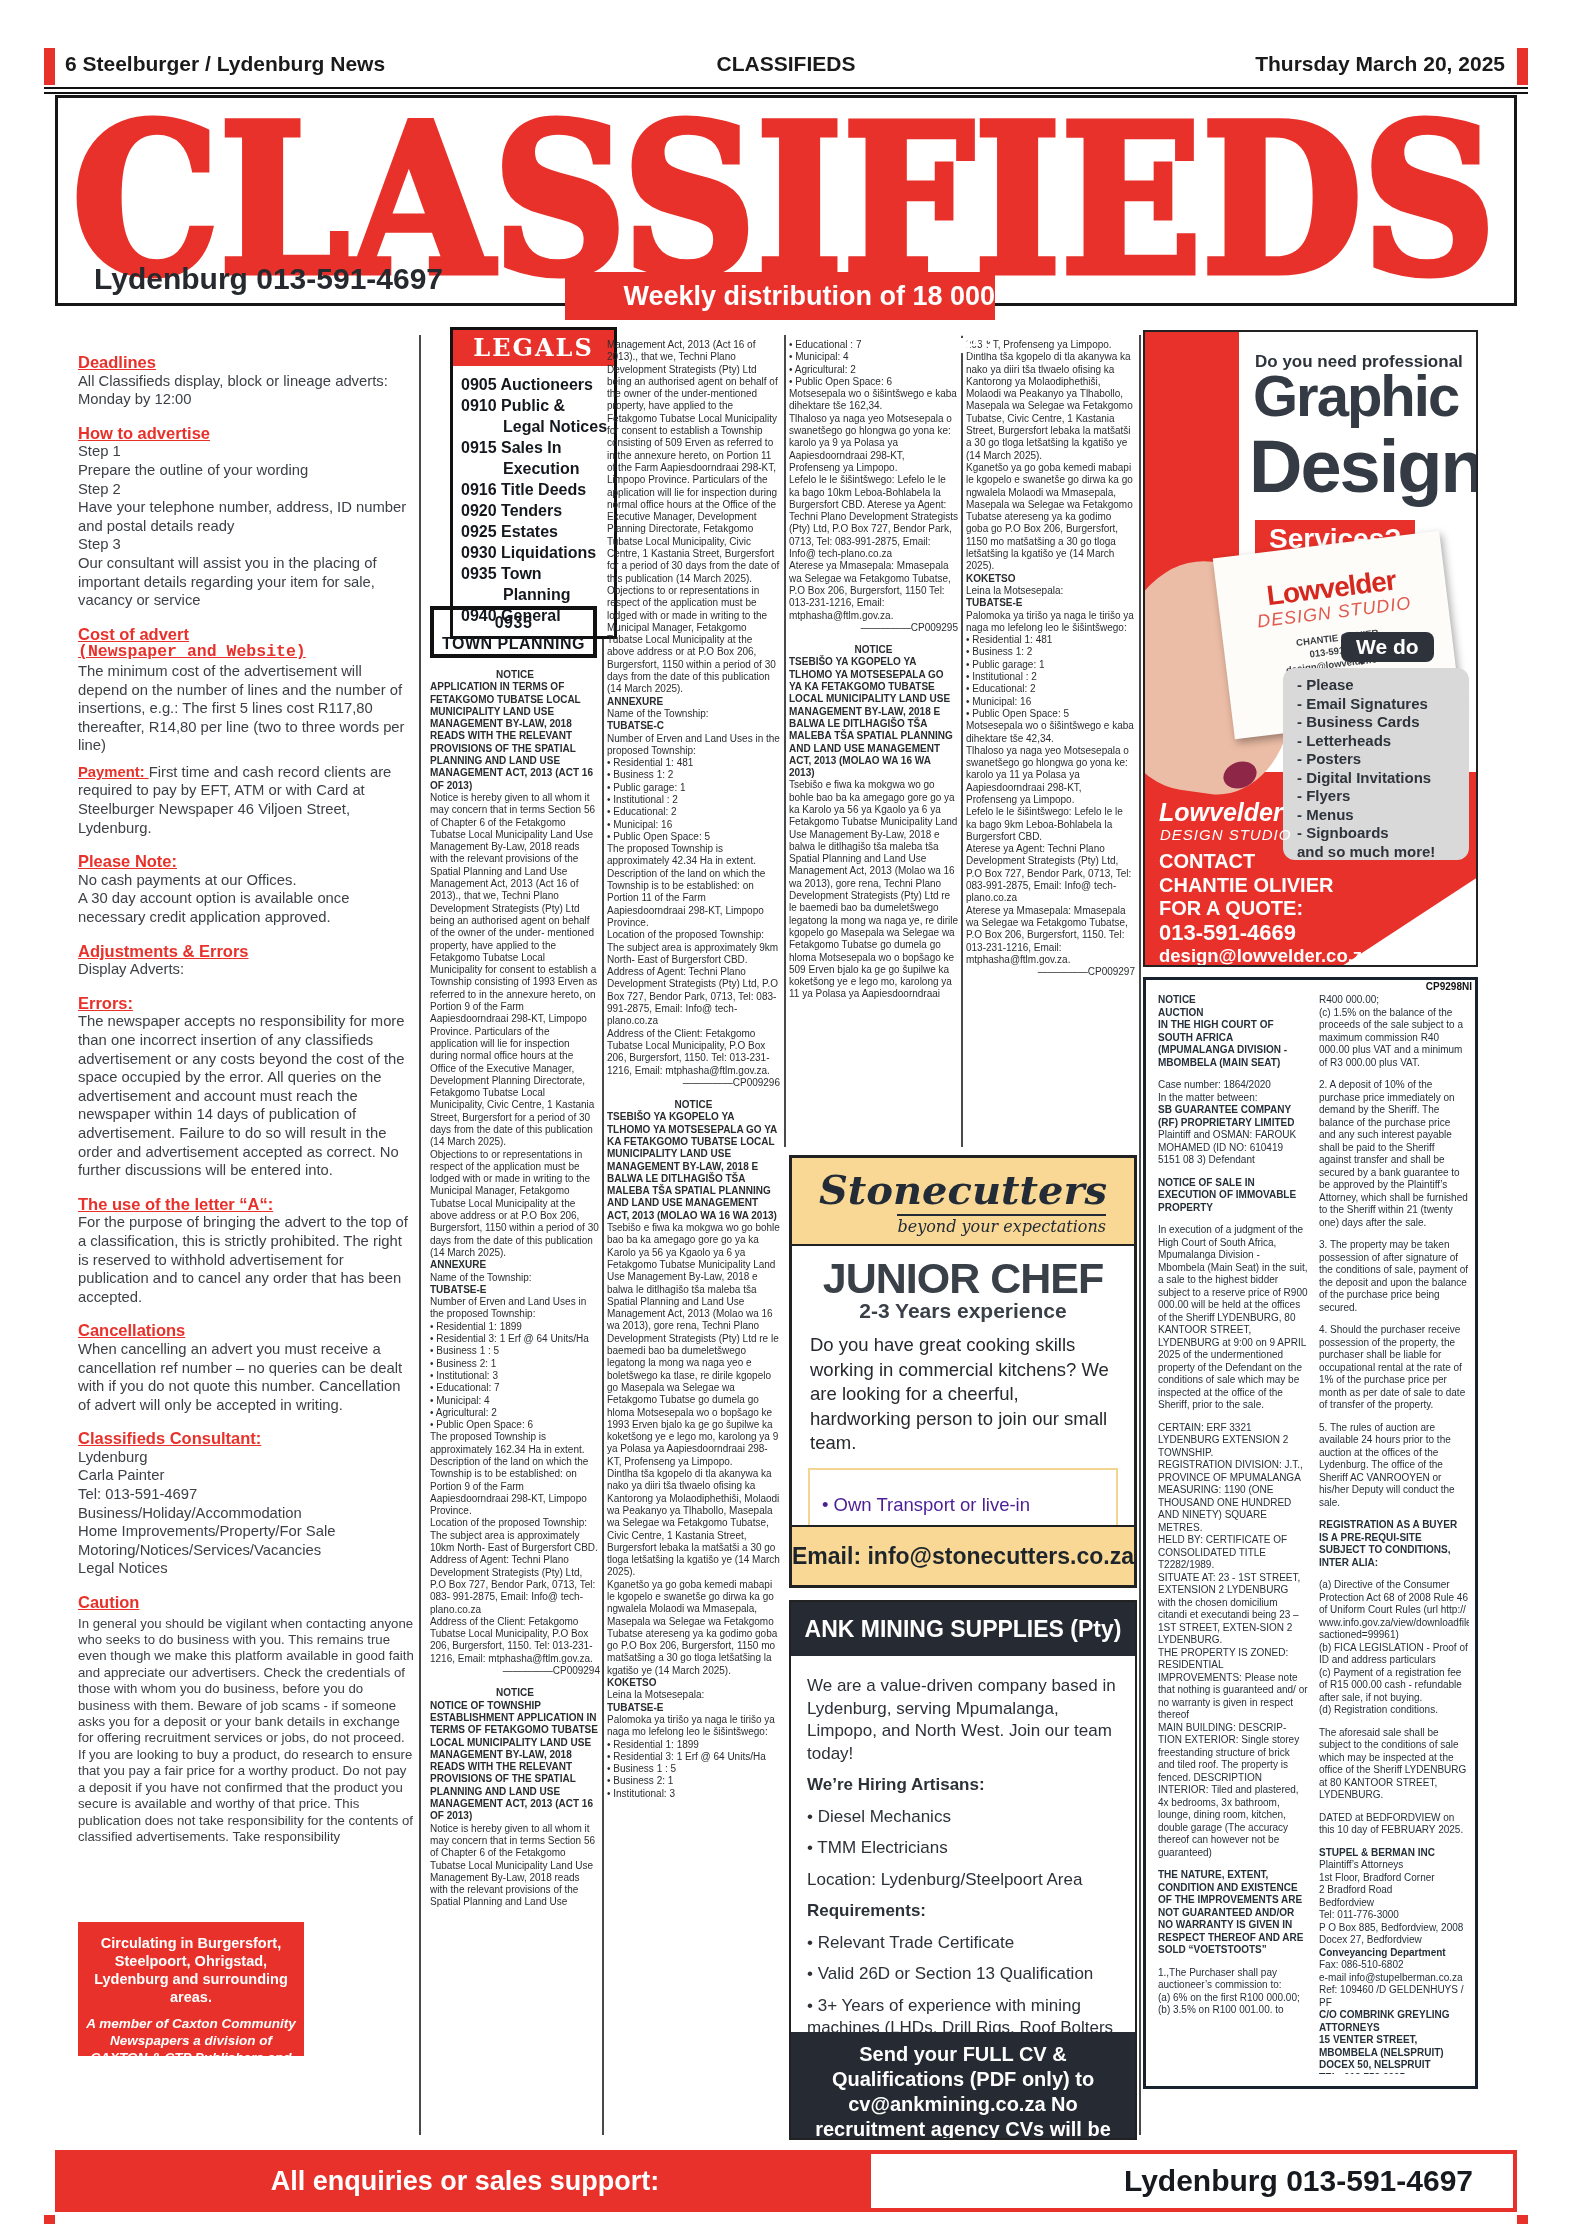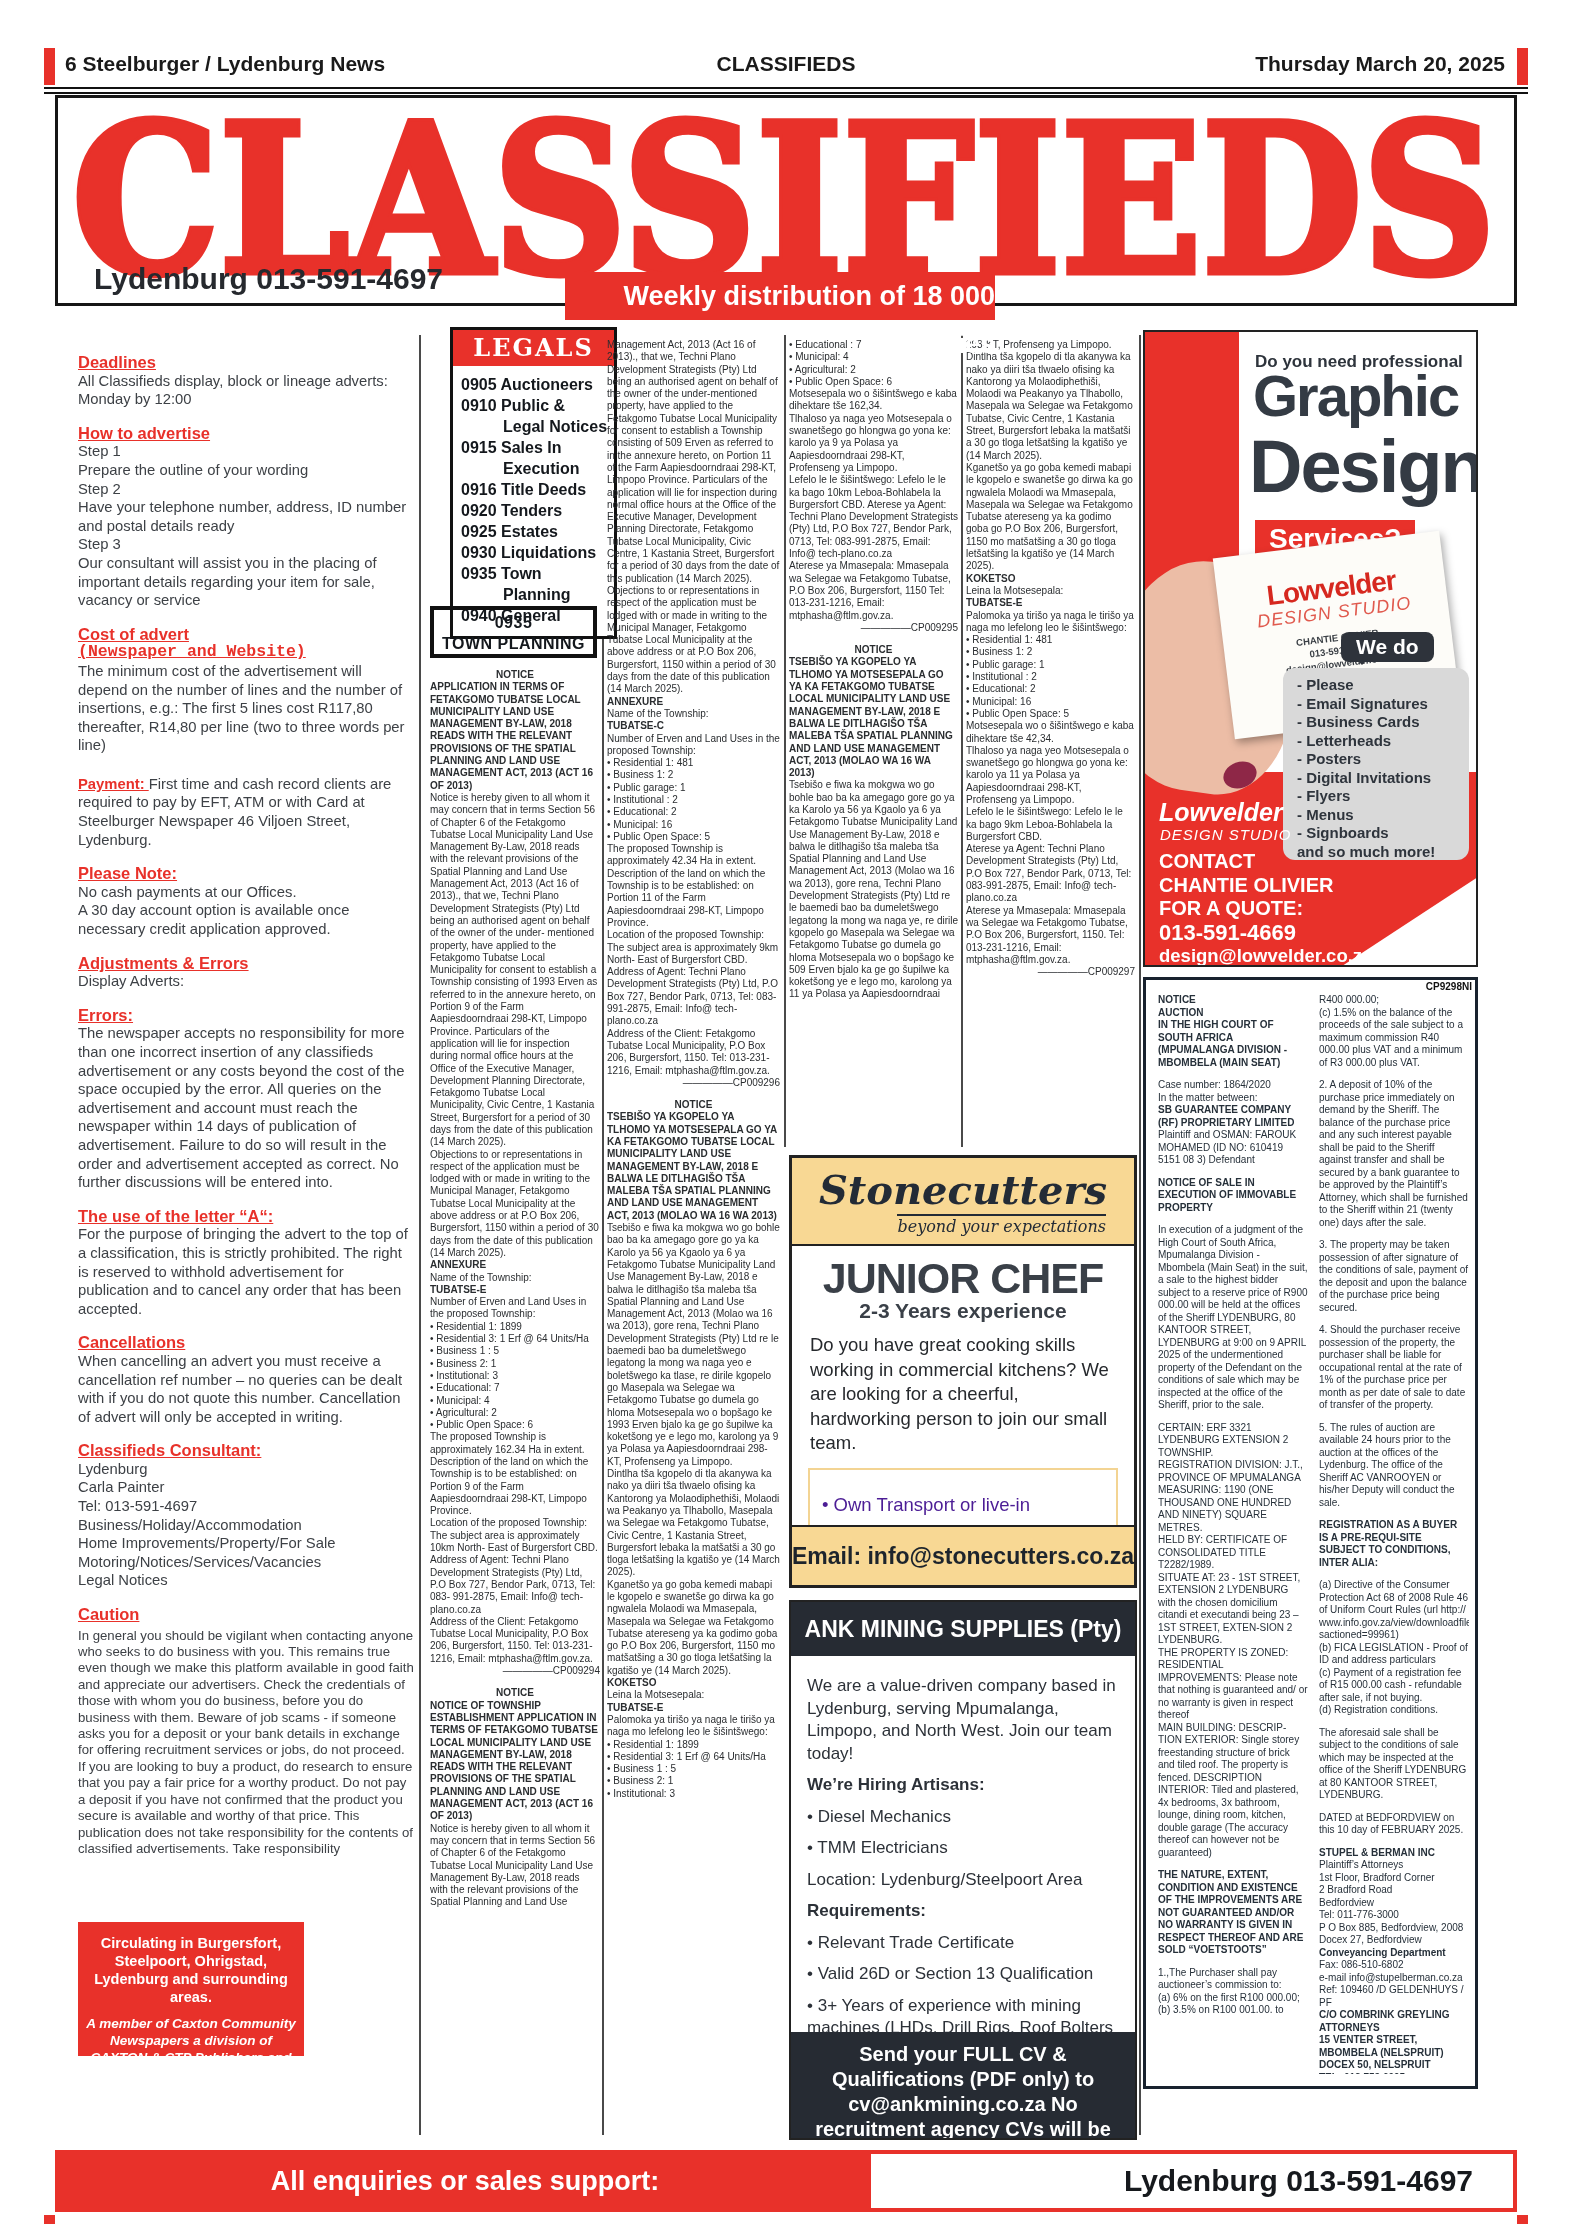--- a/index.html
+++ b/index.html
@@ -22,21 +22,21 @@
                font-size:27px;font-weight:bold;text-align:right;line-height:48px;z-index:6;}
 
   
   .vr{position:absolute;width:2px;background:#4a4a4a;}
 
   
   .info-col{position:absolute;left:78px;top:338px;width:336px;height:1575px;overflow:hidden;
             font-size:14.8px;line-height:18.6px;color:#3d4146;}
   .s-rh{color:#e8312a;font-weight:bold;text-decoration:underline;font-size:16.5px;margin-top:15px;}
   .s-rh2{color:#e8312a;font-weight:bold;text-decoration:underline;font-size:16.5px;margin-top:0;font-family:Liberation Mono, monospace;}
-  .s-b{margin-top:20px;}
+  .s-b{margin-top:8px;}
   .s-b0{margin-top:0;}
   .s-bc{font-size:13.2px;line-height:16.4px;margin-top:4px;}
   .info-col .ih{color:#e8312a;font-weight:bold;text-decoration:underline;}
 
   
   .circ-box{position:absolute;left:78px;top:1922px;width:226px;height:134px;background:#e8312a;color:#fff;
             text-align:center;padding:12px 8px;box-sizing:border-box;}
   .circ-main{font-weight:bold;font-size:14.5px;line-height:18px;}
   .circ-sub{font-weight:bold;font-style:italic;font-size:13.5px;line-height:17px;margin-top:9px;}
 

